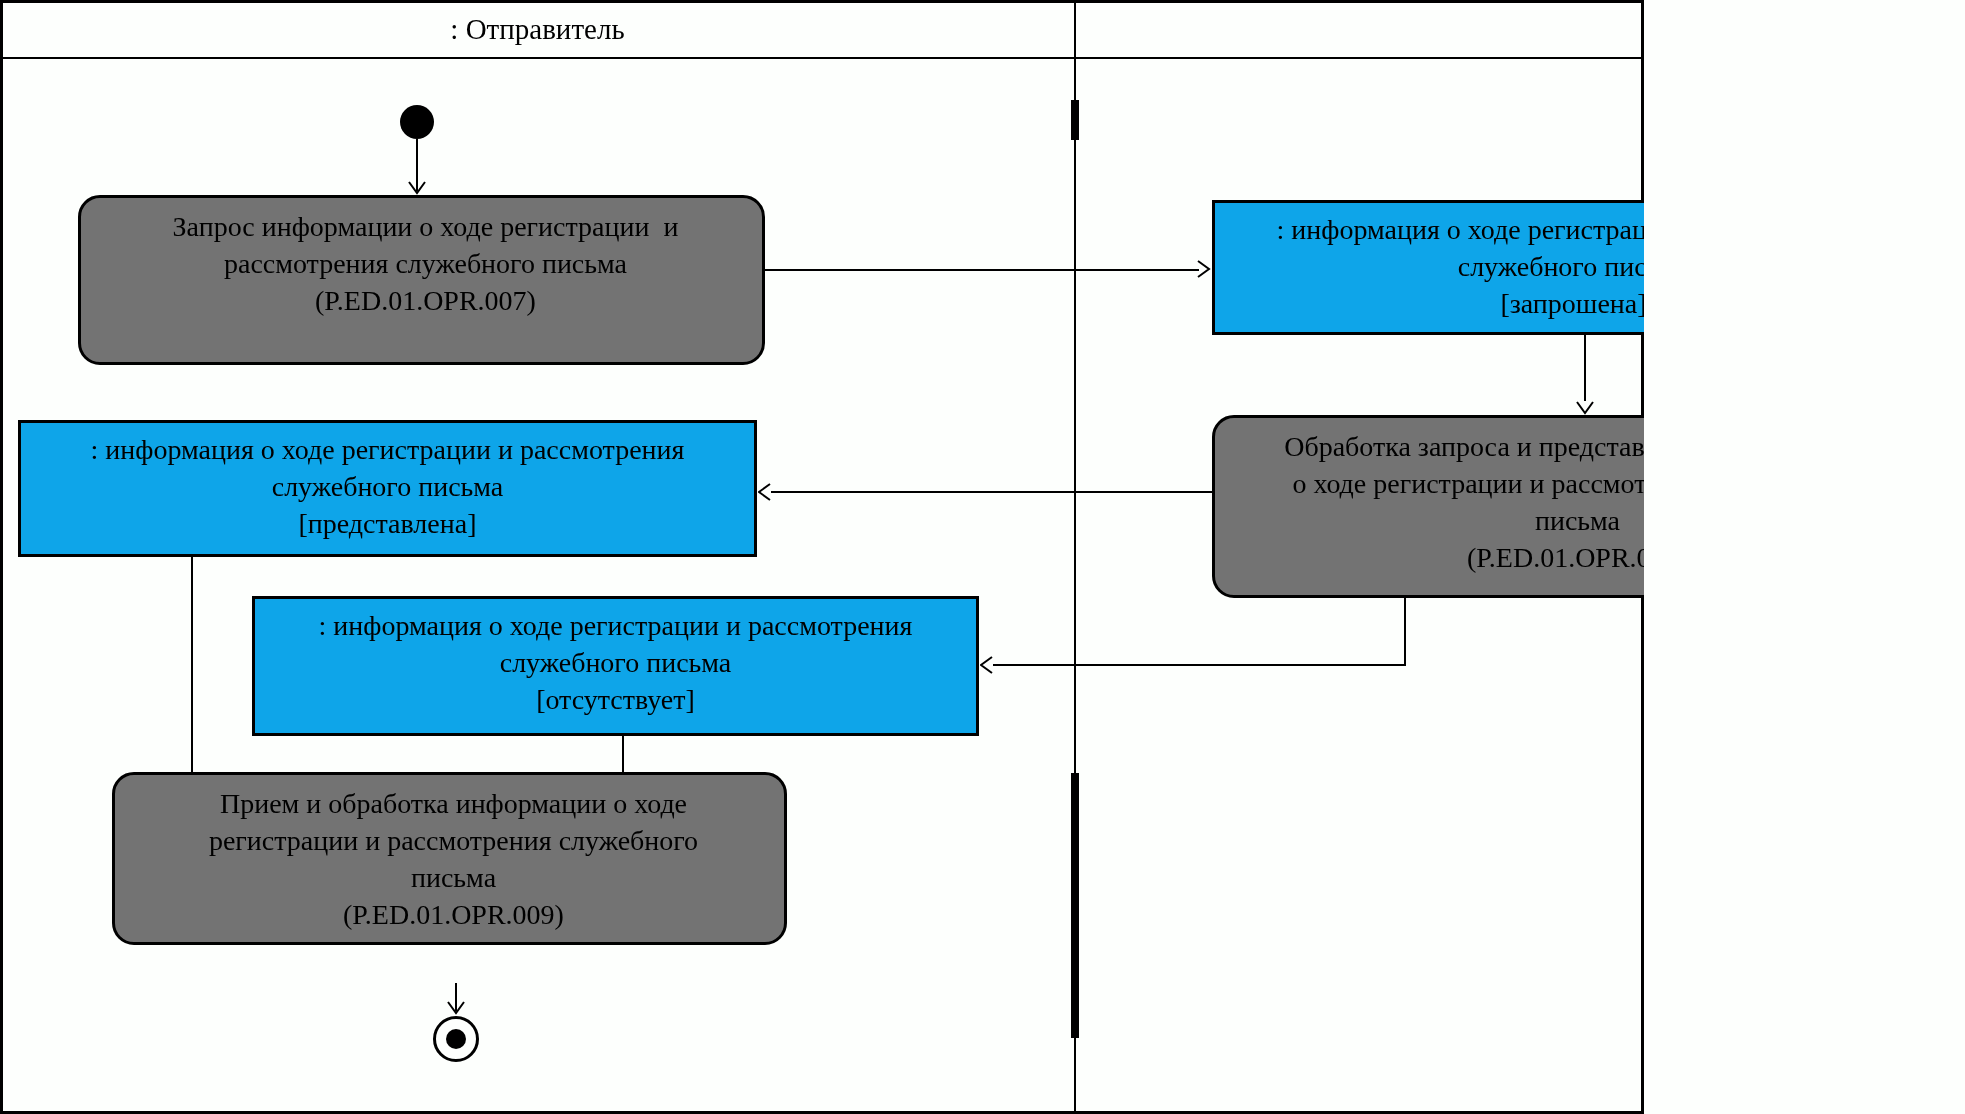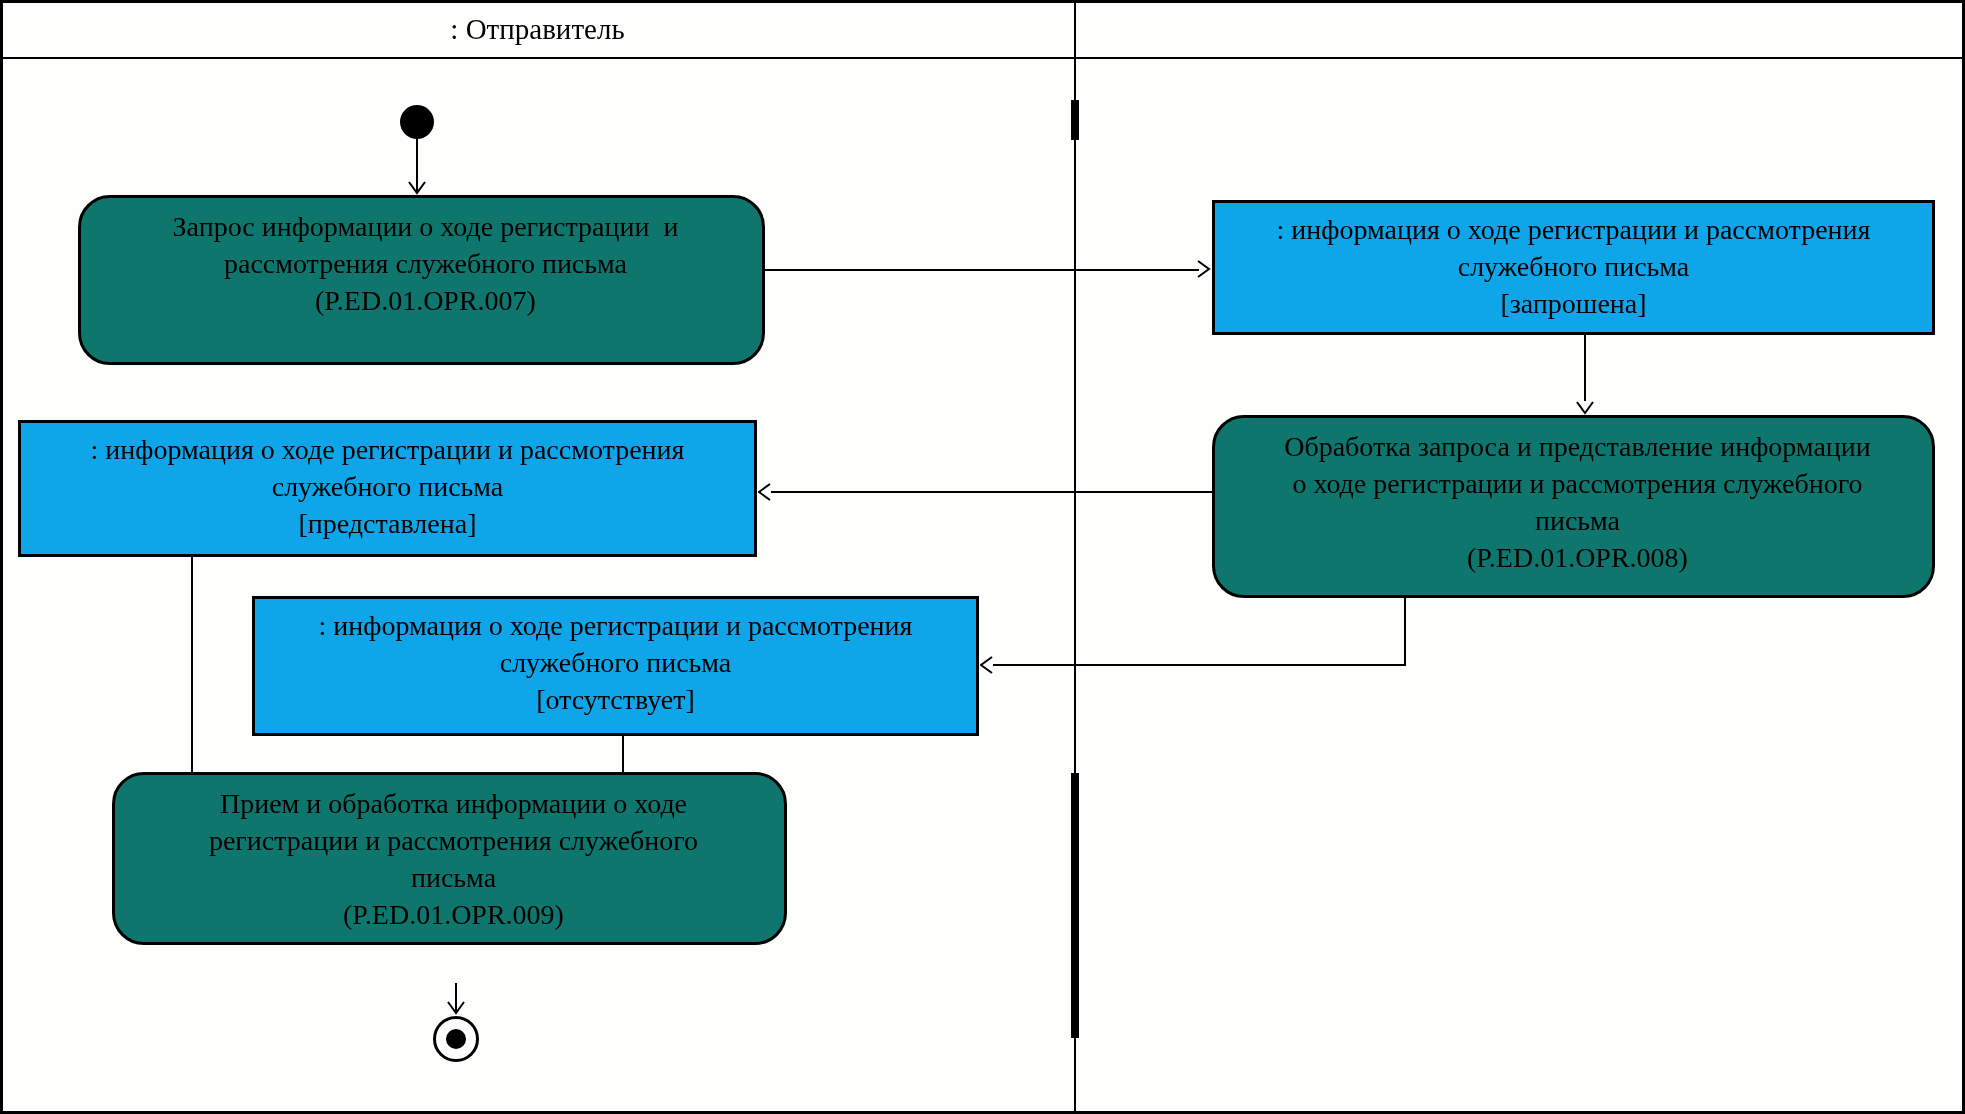--- a/index.html
+++ b/index.html
@@ -1,30 +1,30 @@
 <!DOCTYPE html>
 <html><head>
 <meta charset="utf-8">
 <style>
   html,body{margin:0;padding:0;background:#fdfffd;}
   #canvas{
-    position:relative;width:1965px;height:1114px;background:#fdfffd;
+    position:relative;width:1644px;height:1114px;background:#fdfffd;
     font-family:"Liberation Serif","DejaVu Serif",serif;color:#000;
     overflow:hidden;
   }
   .frame{position:absolute;inset:0;border:3px solid #000;box-sizing:border-box;}
   .lane-header-line{position:absolute;left:0;top:57px;width:100%;height:2px;background:#000;}
   .lane-divider{position:absolute;left:1074px;top:0;width:2px;height:1114px;background:#000;}
   .lane-label{
     position:absolute;top:13px;height:40px;font-size:29px;text-align:center;
     white-space:nowrap;
   }
   .node-label{white-space:pre-wrap;text-align:center;font-size:28px;line-height:37px;}
   .action-node{
-    position:absolute;border:3px solid #000;border-radius:32px;background:#0f766e;
+    position:absolute;border:3px solid #000;border-radius:22px;background:#737373;
     box-sizing:border-box;display:flex;justify-content:center;align-items:flex-start;
     padding:10px 0 0 8px;
   }
   .object-node{
     position:absolute;border:3px solid #000;background:#0ea5e9;
     box-sizing:border-box;display:flex;justify-content:center;align-items:flex-start;
     padding:8px 6px 0 6px;
   }
   .connector{position:absolute;background:#000;}
   .arrowhead{position:absolute;}

